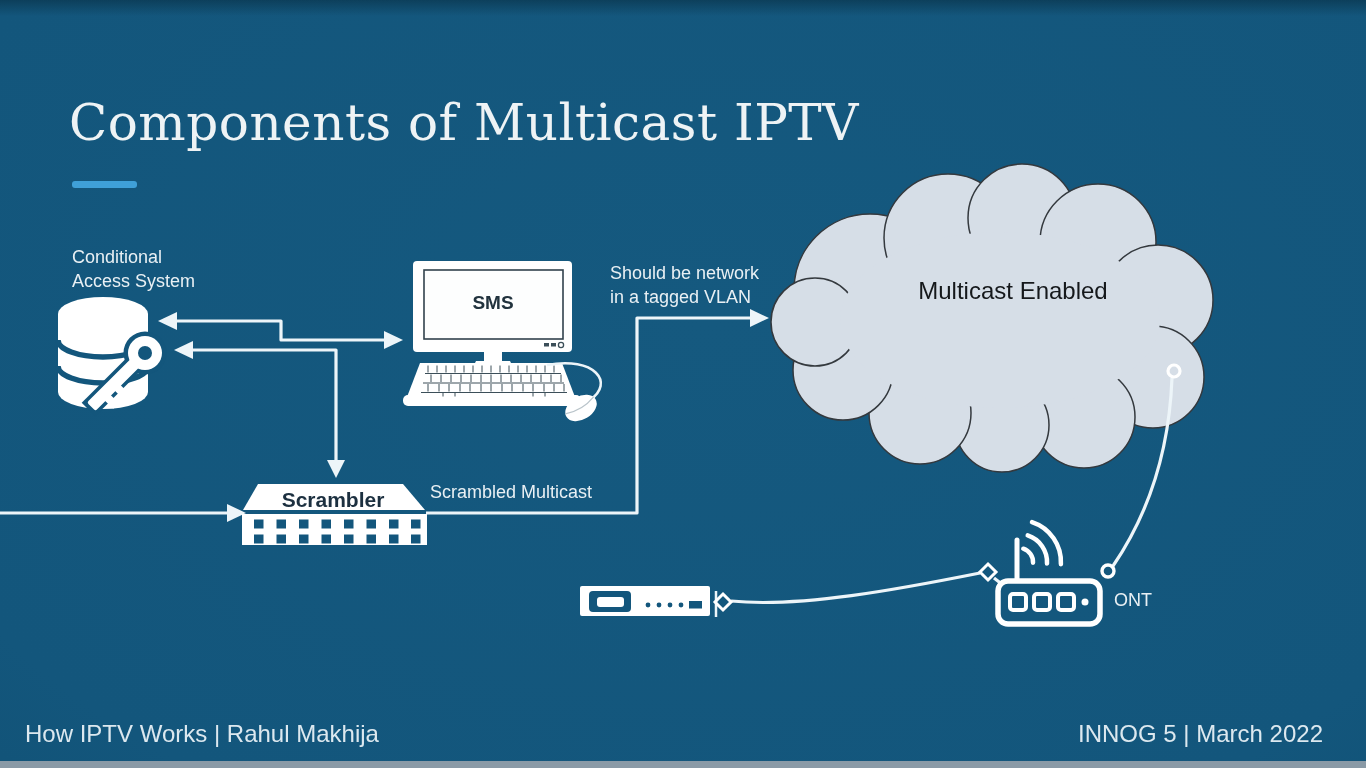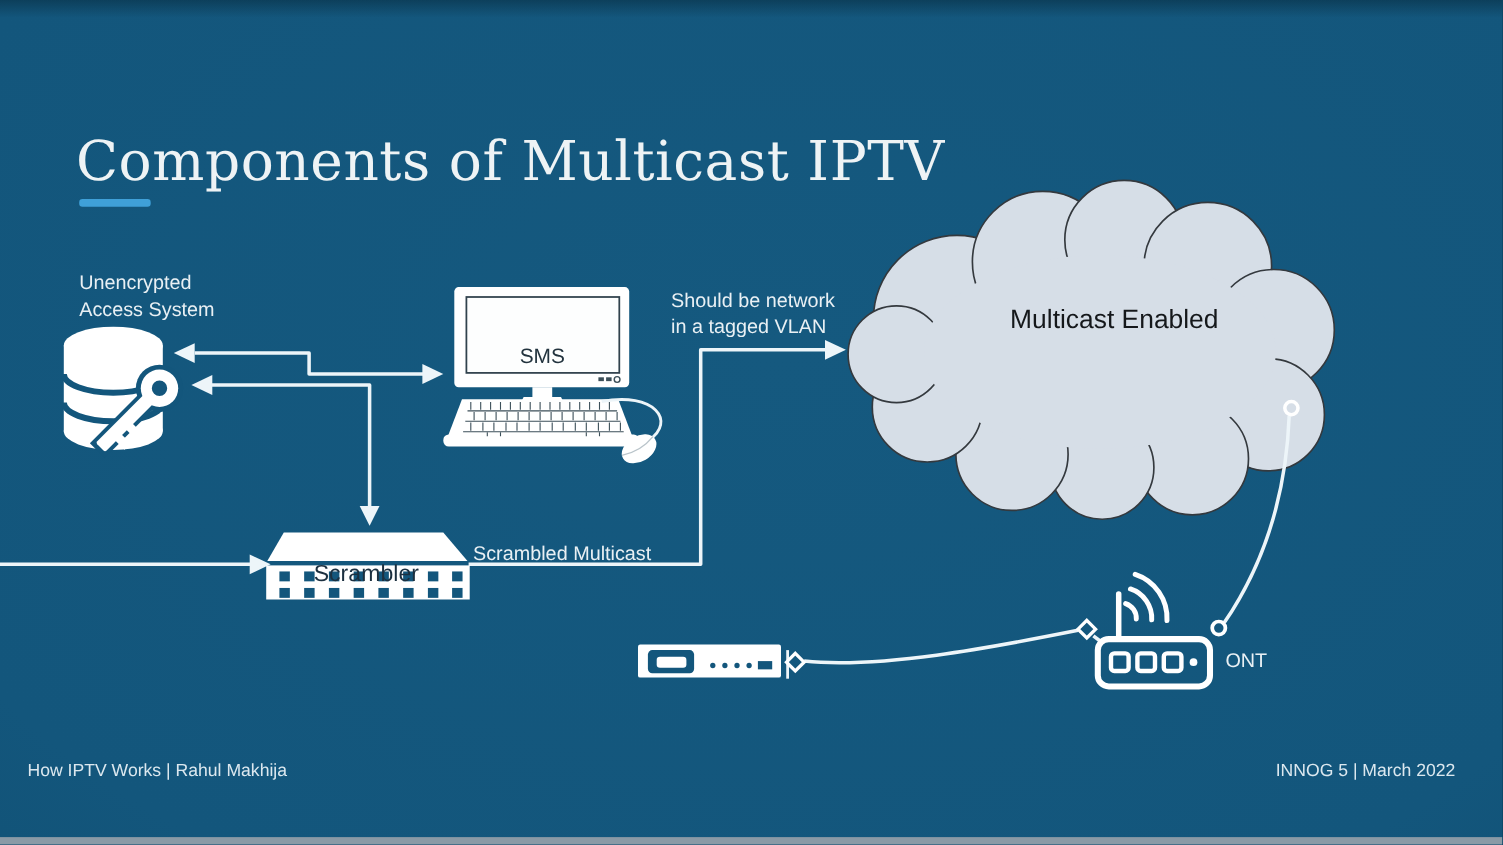--- a/index.html
+++ b/index.html
@@ -6,30 +6,30 @@
   .slide{
     position:relative;width:1366px;height:768px;overflow:hidden;
     background:
       linear-gradient(180deg, rgba(6,40,58,.50) 0px, rgba(6,40,58,0) 16px),
       radial-gradient(120% 140% at 52% 42%, #15597f 0%, #13567c 52%, #0e4c6d 88%, #0a4360 100%);
     font-family:"Liberation Sans","DejaVu Sans",sans-serif;
   }
   .title{
     position:absolute;left:69px;top:94px;
     font-family:"DejaVu Serif","Liberation Serif",serif;
-    font-size:50px;font-weight:500;color:#eef3f5;letter-spacing:.5px;white-space:nowrap;margin-top:24px;
+    font-size:50px;font-weight:500;color:#eef3f5;letter-spacing:.5px;white-space:nowrap;
   }
   .title-dash{position:absolute;left:72px;top:181px;width:65px;height:7px;border-radius:3px;background:#3fa0d8;}
   .label{position:absolute;font-size:18px;color:#e9f0f4;line-height:24px;white-space:nowrap;}
-  .label-dark{position:absolute;font-size:19px;color:#22333e;font-weight:400;white-space:nowrap;transform:translateX(-50%);margin-top:22px;}
+  .label-dark{position:absolute;font-size:19px;color:#22333e;font-weight:700;white-space:nowrap;transform:translateX(-50%);}
   .cloud-label{
     position:absolute;left:1013px;top:276px;transform:translateX(-50%);
     font-size:24px;line-height:30px;color:#15181b;text-align:left;white-space:nowrap;
   }
-  .footer{position:absolute;top:692px;font-size:16px;color:#dce8ef;white-space:nowrap;}
+  .footer{position:absolute;top:720px;font-size:24px;color:#dce8ef;white-space:nowrap;}
   .footer-strip{position:absolute;left:0;bottom:0;width:100%;height:7px;background:#8a9aa6;}
   svg.canvas{position:absolute;left:0;top:0;}
 </style>
 </head>
 <body>
 
 <div class="slide">
 
   <svg class="canvas" width="1366" height="768" viewBox="0 0 1366 768">
 
@@ -173,39 +173,39 @@
       <rect x="1034" y="594" width="16" height="16" rx="3" stroke-width="4"></rect>
       <rect x="1058" y="594" width="16" height="16" rx="3" stroke-width="4"></rect>
       <circle cx="1085" cy="602" r="3.5" fill="#ffffff" stroke="none"></circle>
     </g>
   </svg>
 
   <div class="title">Components of Multicast IPTV</div>
   <div class="title-dash"></div>
 
   <div class="label" style="left:72px;top:245px">
-    <div>Unencrypted</div>
+    <div>Conditional</div>
     <div>Access System</div>
   </div>
 
   <div class="label-dark" style="left:493px;top:292px">SMS</div>
 
   <div class="label" style="left:610px;top:261px">
     <div>Should be network</div>
     <div>in a tagged VLAN</div>
   </div>
 
   <div class="cloud-label">
     <div>Multicast Enabled</div>
   </div>
 
 
   <div class="label-dark" style="left:333px;top:488px;font-size:21px;color:#1c3040">Scrambler</div>
 
-  <div class="label" style="left:430px;top:491px">Scrambled Multicast</div>
+  <div class="label" style="left:430px;top:480px">Scrambled Multicast</div>
 
 
 
   <div class="label" style="left:1114px;top:588px">ONT</div>
 
   <div class="footer" style="left:25px">How IPTV Works | Rahul Makhija</div>
   <div class="footer" style="right:43px">INNOG 5 | March 2022</div>
 
   <div class="footer-strip"></div>
 </div>

